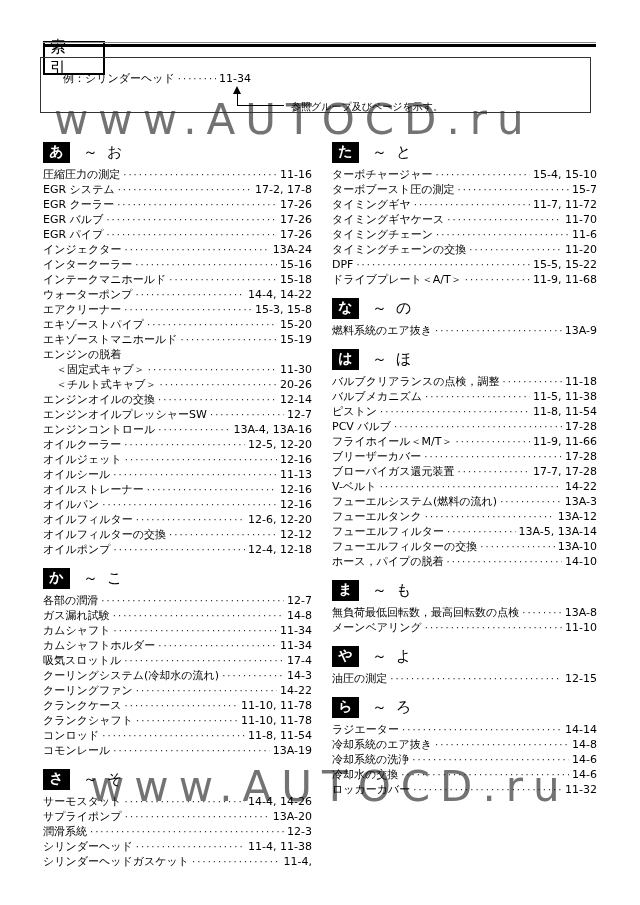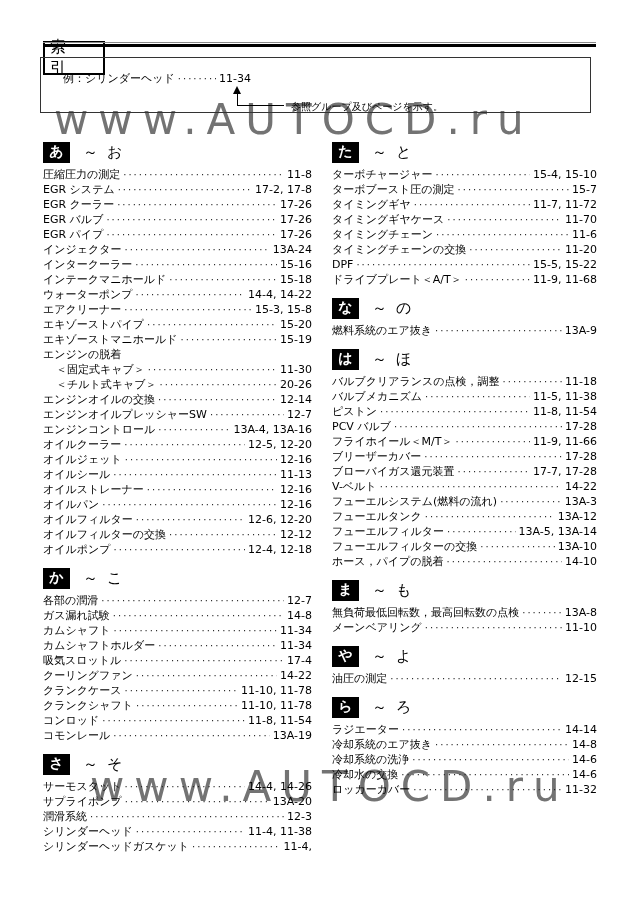--- a/index.html
+++ b/index.html
@@ -89,21 +89,21 @@
   <div class="section">
     <div class="sec-header">
       <span class="sec-box">あ</span>
       <span class="sec-tilde">～</span>
       <span class="sec-end">お</span>
     </div>
     <div class="entries">
   <div class="entry">
     <span class="label">圧縮圧力の測定</span>
     <span class="dots"></span>
-    <span class="pages">11-8</span>
+    <span class="pages">11-16</span>
   </div>
 
   <div class="entry">
     <span class="label">EGR システム</span>
     <span class="dots"></span>
     <span class="pages">17-2, 17-8</span>
   </div>
 
   <div class="entry">
     <span class="label">EGR クーラー</span>
@@ -280,20 +280,25 @@
     <span class="dots"></span>
     <span class="pages">11-34</span>
   </div>
 
   <div class="entry">
     <span class="label">吸気スロットル</span>
     <span class="dots"></span>
     <span class="pages">17-4</span>
   </div>
 
+  <div class="entry">
+    <span class="label">クーリングシステム(冷却水の流れ)</span>
+    <span class="dots"></span>
+    <span class="pages">14-3</span>
+  </div>
 
   <div class="entry">
     <span class="label">クーリングファン</span>
     <span class="dots"></span>
     <span class="pages">14-22</span>
   </div>
 
   <div class="entry">
     <span class="label">クランクケース</span>
     <span class="dots"></span>

